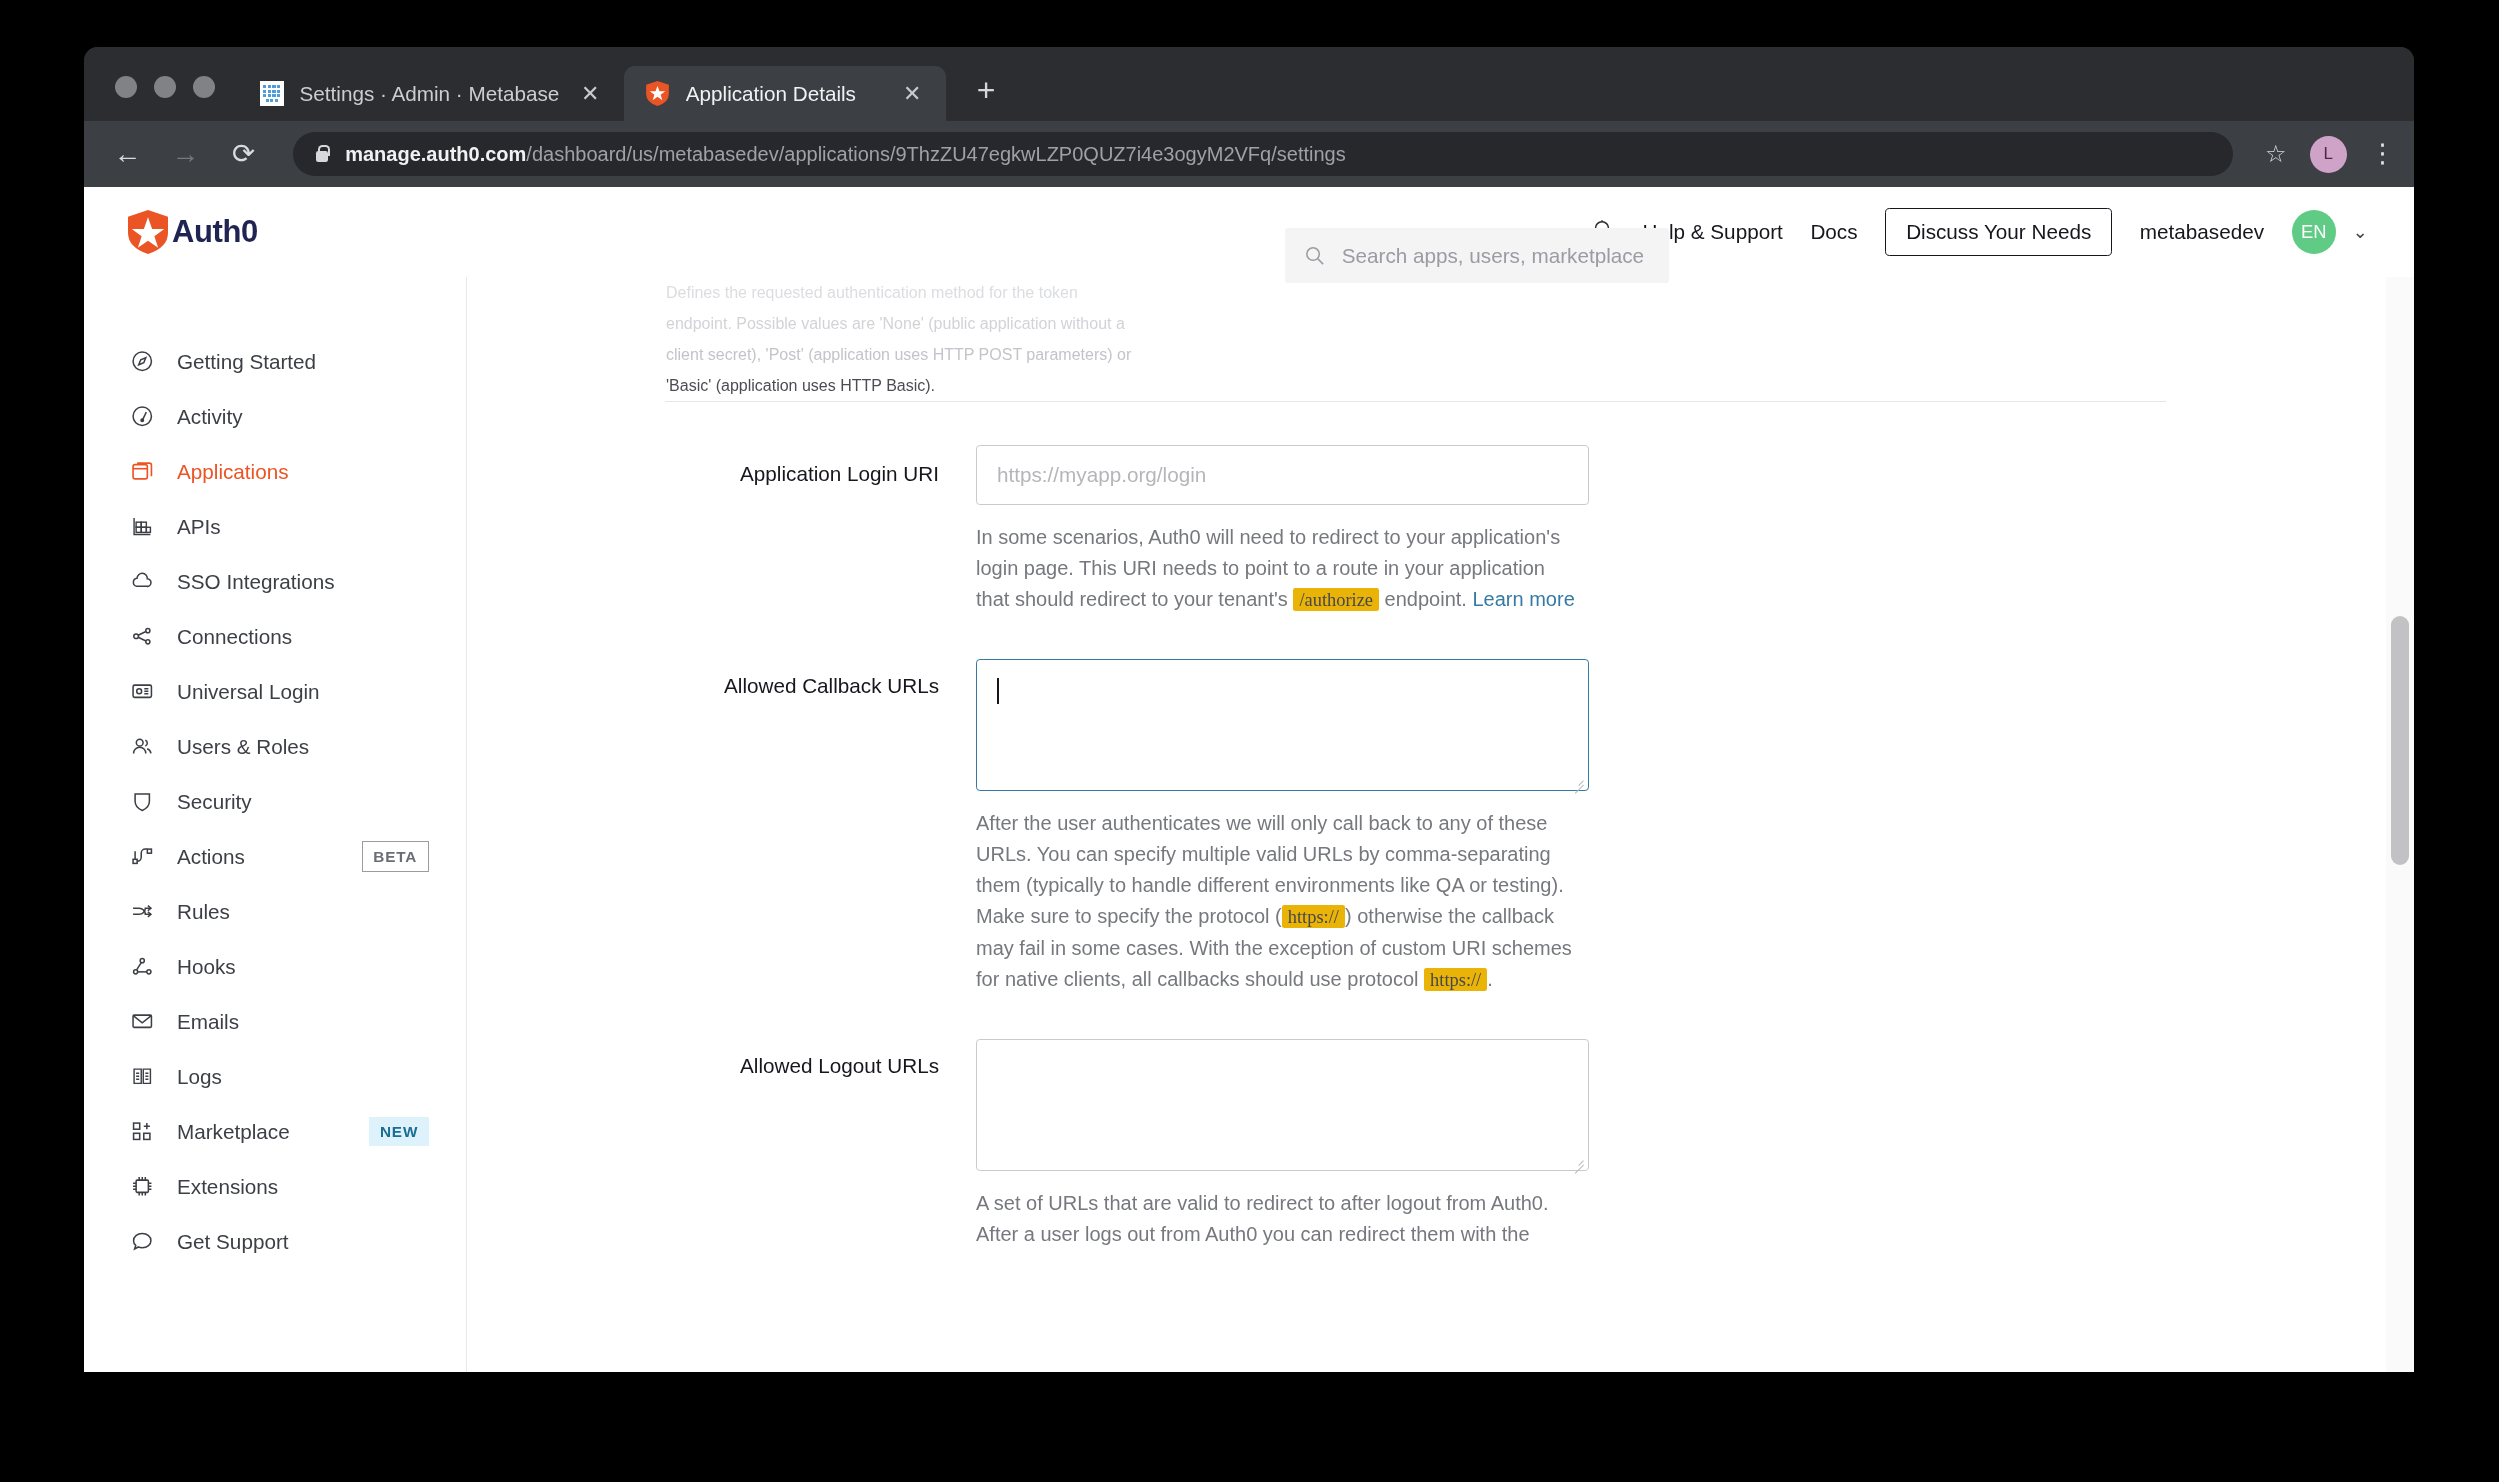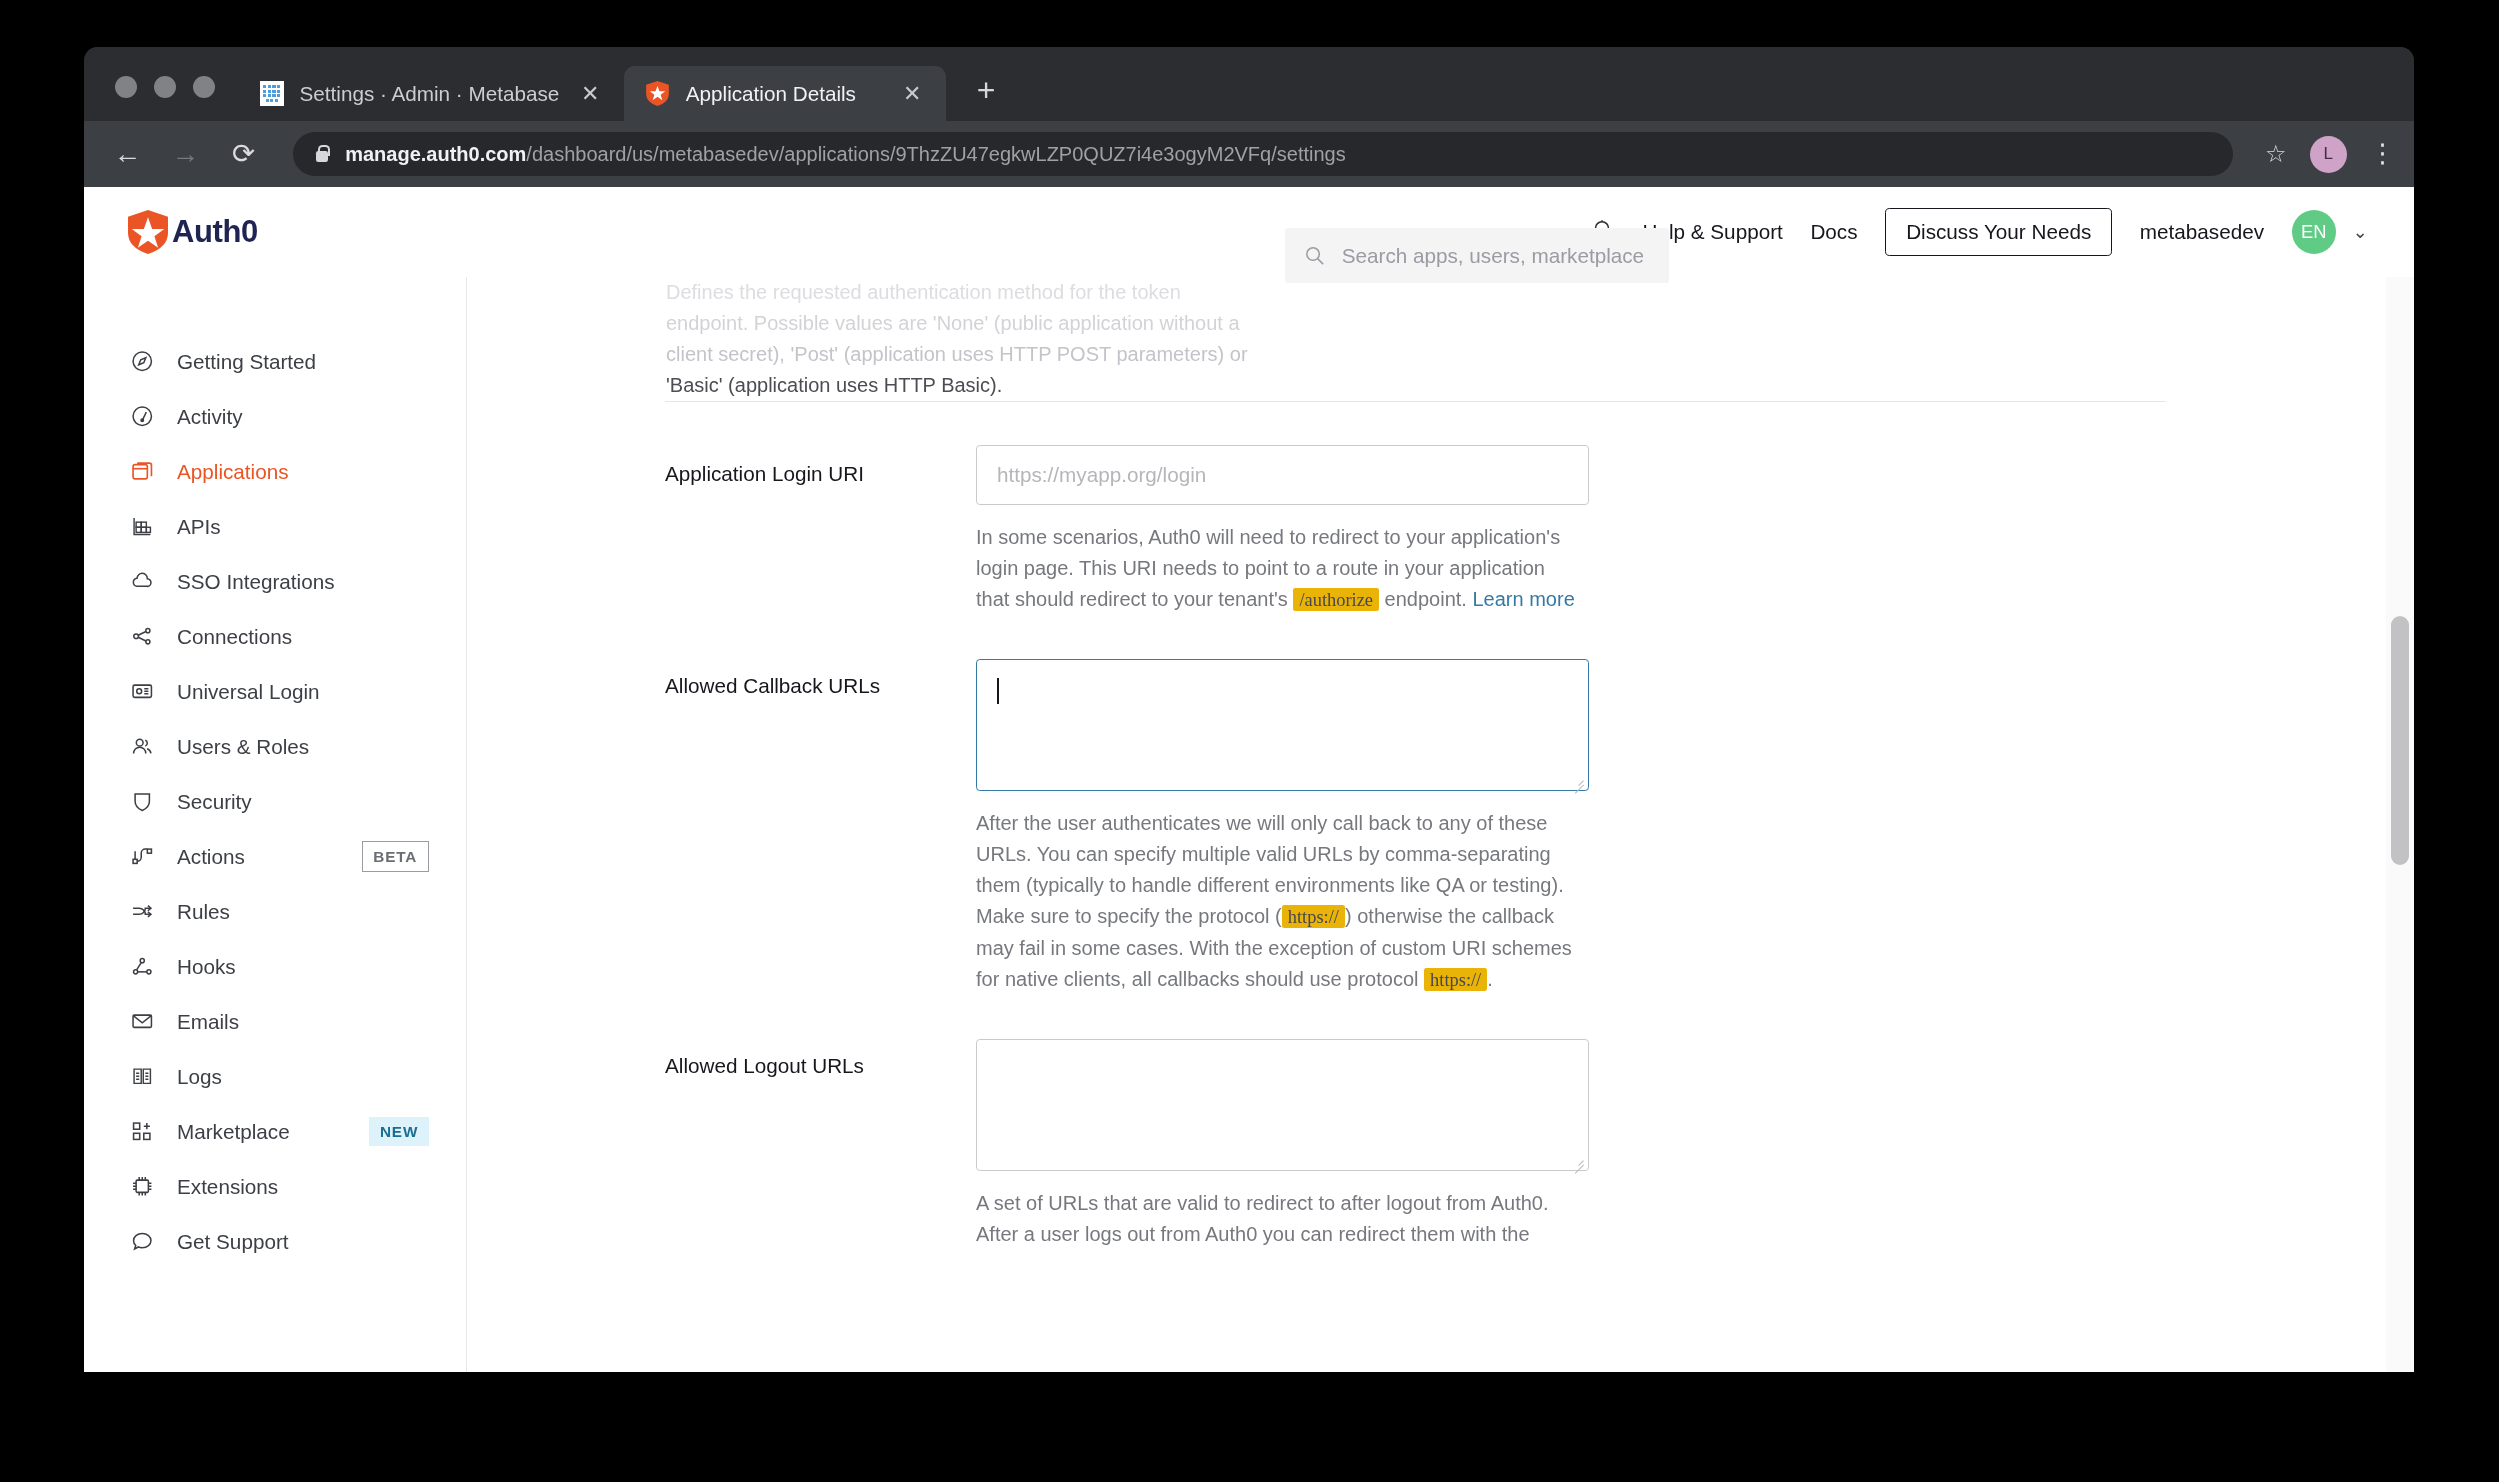--- a/index.html
+++ b/index.html
@@ -265,21 +265,21 @@
     position: absolute;
     left: 0; top: 0; right: 27.6px;
     padding: 0 0 0 0;
   }
   .faded-block {
     padding: 90px 0 0 199px;
     position: relative;
   }
   .faded-text {
     width: 605px;
-    font-size: 20px;
+    font-size: 16px;
     line-height: 31px;
     color: #c7c8cc;
   }
   .faded-text .l1 { color: #dcdde0; }
   .faded-text .l2 { color: #d2d3d7; }
   .faded-text .l3 { color: #c3c4c9; }
   .faded-text .l4 { color: #4b4d53; }
 
   .section {
     padding: 44px 0 0 198px;
@@ -294,21 +294,21 @@
   .section-rule { height: 0.8px; background: #e6e6e8; width: 1501px; }
 
   .field-row {
     display: flex;
     align-items: flex-start;
     padding-top: 43px;
   }
   .field-label {
     width: 311px;
     flex: 0 0 auto;
-    text-align: left;
+    text-align: right;
     padding-right: 37px;
     font-size: 20.7px;
     color: #16161d;
     padding-top: 17px;
   }
   .field-label.tall { padding-top: 15.3px; }
   .field-control { width: 613px; flex: 0 0 auto; }
 
   .text-input {
     width: 613px;

